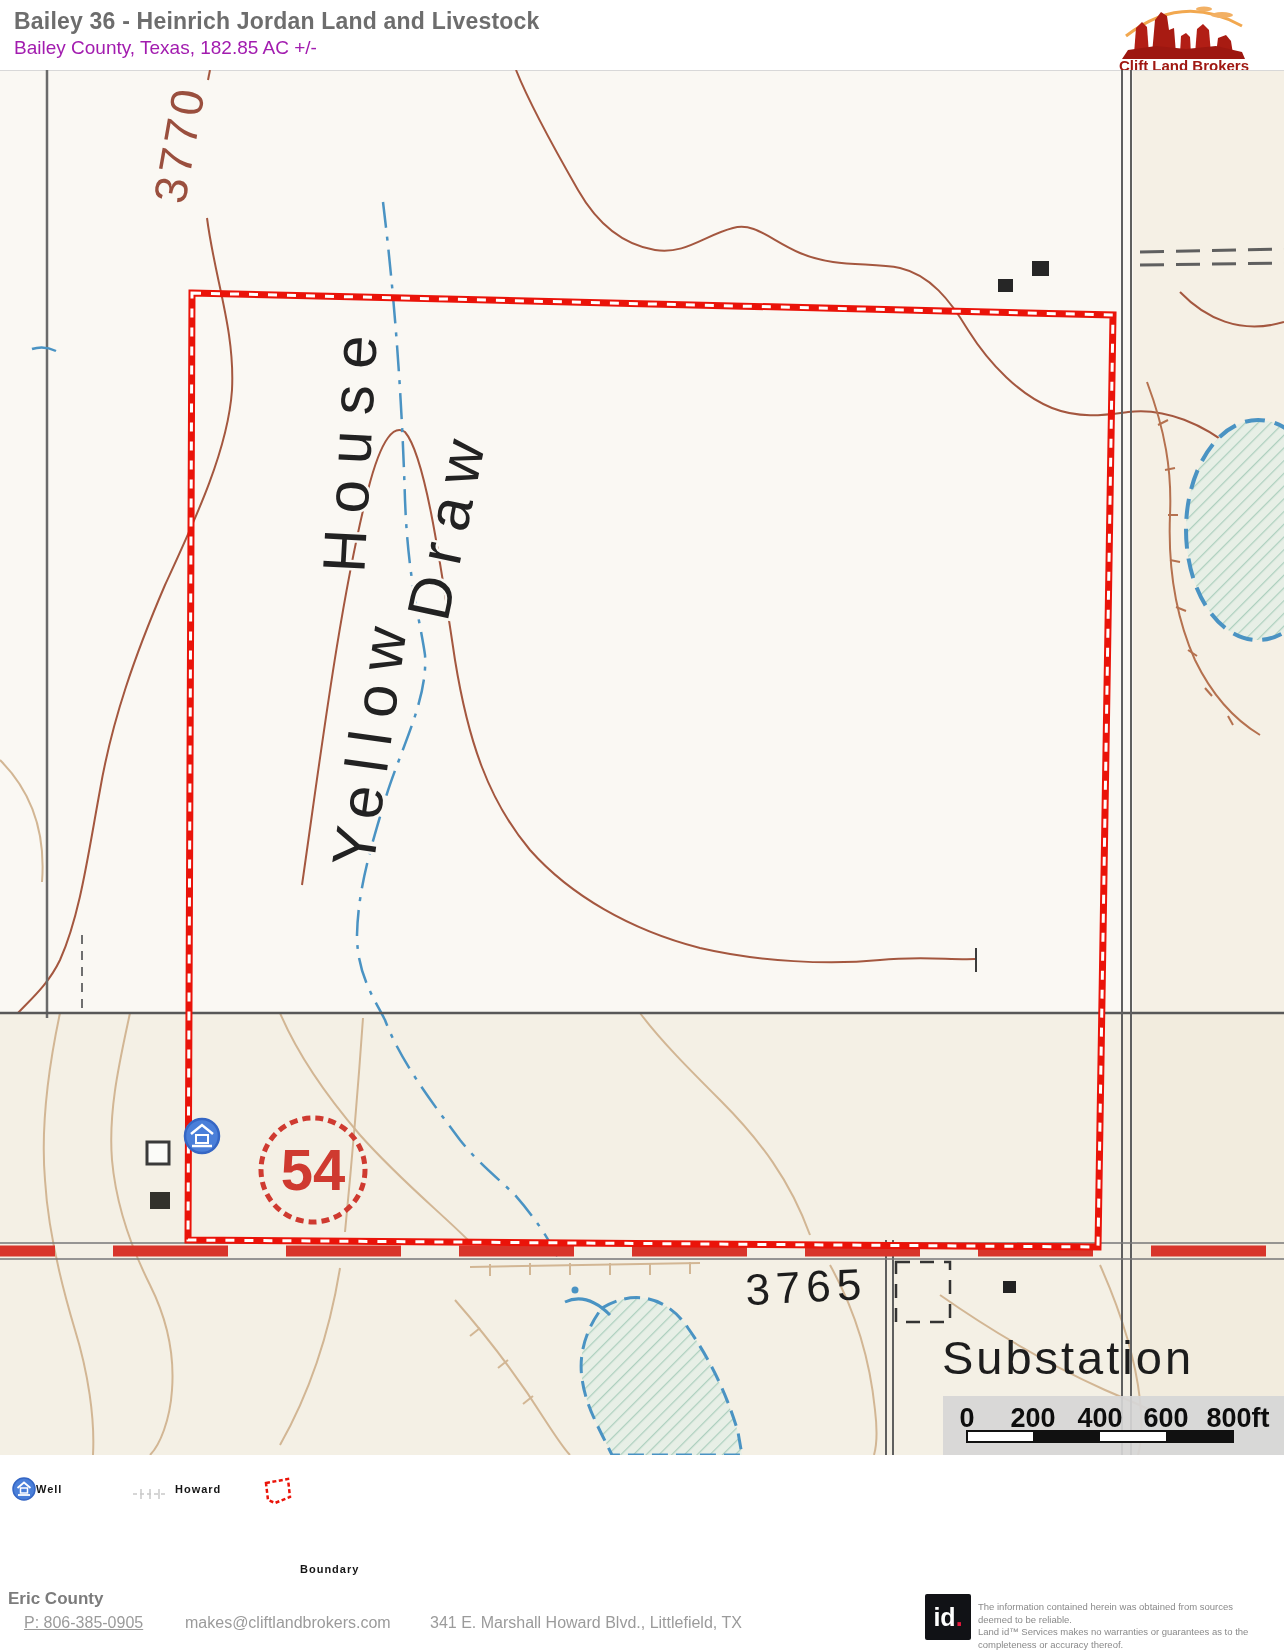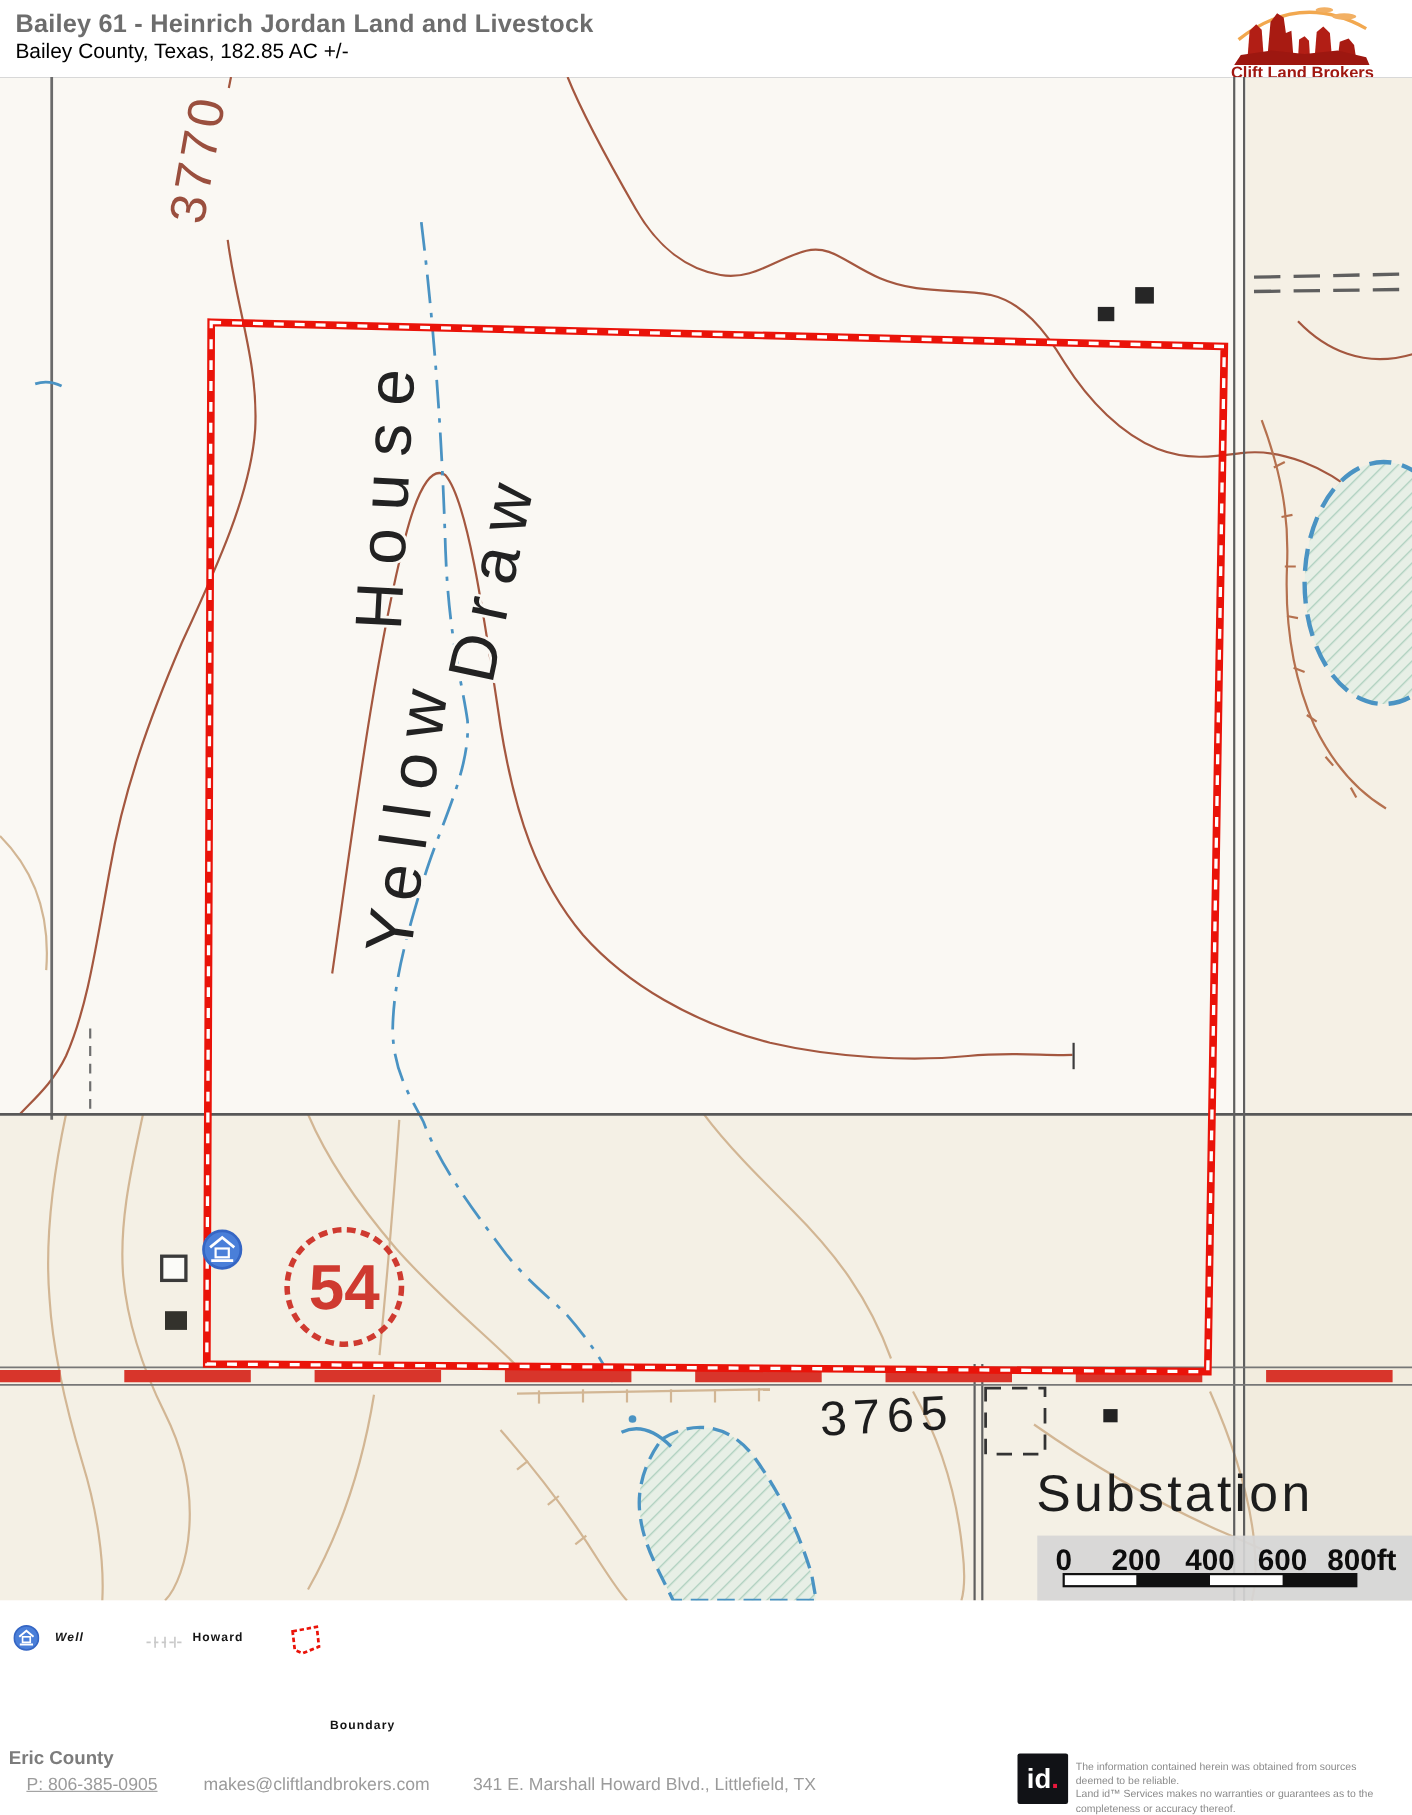--- a/index.html
+++ b/index.html
@@ -3,38 +3,38 @@
 <meta charset="utf-8">
 <style>
   html,body{margin:0;padding:0;}
   body{
     width:1284px;height:1650px;position:relative;background:#ffffff;
     font-family:"Liberation Sans", sans-serif;overflow:hidden;
   }
   .abs{position:absolute;}
   
   .page-title{left:14px;top:8px;font-size:23px;font-weight:bold;color:#6d6d6d;letter-spacing:.2px;}
-  .page-subtitle{left:14px;top:37px;font-size:19px;color:#000000;}
+  .page-subtitle{left:14px;top:37px;font-size:19px;color:#a21caf;}
   .brand{left:1118px;top:2px;width:132px;height:74px;}
   
   .map-wrap{left:0;top:70px;width:1284px;height:1385px;}
   
   .legend-label{font-size:11px;font-weight:600;color:#151515;letter-spacing:1px;}
   
   .agent-name{left:8px;top:1589px;font-size:17px;font-weight:bold;color:#7c7c7c;}
   .agent-contact{top:1614px;font-size:16px;color:#9b9b9b;}
   .id-logo{left:925px;top:1594px;width:46px;height:46px;background:#111216;border-radius:2px;
     display:flex;align-items:center;justify-content:center;font-size:25px;font-weight:bold;color:#ffffff;}
   .id-logo .dot{color:#e8173c;}
   .disclaimer{left:978px;top:1601px;width:302px;font-size:9.5px;line-height:12.5px;color:#8a8a8a;}
 </style>
 </head>
 <body>
 
-<div class="abs page-title">Bailey 61 - Heinrich Jordan Land and Livestock</div>
+<div class="abs page-title">Bailey 36 - Heinrich Jordan Land and Livestock</div>
 <div class="abs page-subtitle">Bailey County, Texas, 182.85 AC +/-</div>
 
 <div class="abs brand">
   <svg width="132" height="74" viewBox="0 0 132 74">
     <path d="M 8,34 Q 64,-10 124,24" stroke="#f2a84f" stroke-width="3" fill="none"></path>
     <ellipse cx="104" cy="13" rx="11" ry="3" fill="#f2b064"></ellipse>
     <ellipse cx="86" cy="7" rx="8" ry="2.5" fill="#f2b064"></ellipse>
     <g>
       <polygon points="16,52 18,26 24,20 29,25 31,52" fill="#b21e15"></polygon>
       <polygon points="34,52 37,18 43,10 49,14 51,28 56,26 58,52" fill="#a81b12"></polygon>
@@ -190,21 +190,21 @@
 </div>
 
 <div class="abs" style="left:12px;top:1477px;width:24px;height:24px;">
   <svg width="24" height="24" viewBox="0 0 24 24">
     <circle cx="12" cy="12" r="11" fill="#4a7fd9" stroke="#3566c4" stroke-width="1.5"></circle>
     <path d="M 5.5,11 L 12,5.5 L 18.5,11" stroke="#ffffff" stroke-width="1.8" fill="none"></path>
     <rect x="8.5" y="11" width="7" height="5" fill="none" stroke="#ffffff" stroke-width="1.5"></rect>
     <line x1="6" y1="18" x2="18" y2="18" stroke="#ffffff" stroke-width="1.8"></line>
   </svg>
 </div>
-<span class="abs legend-label" style="left:50px;top:1483px;font-style:italic;">Well</span>
+<span class="abs legend-label" style="left:36px;top:1483px;">Well</span>
 
 <div class="abs" style="left:133px;top:1486px;">
   <svg width="34" height="12" viewBox="0 0 34 12">
     <line x1="0" y1="6" x2="34" y2="6" stroke="#c9c9c9" stroke-width="1.5" stroke-dasharray="4 3"></line>
     <line x1="8" y1="1" x2="8" y2="11" stroke="#c9c9c9" stroke-width="1.5"></line>
     <line x1="17" y1="1" x2="17" y2="11" stroke="#c9c9c9" stroke-width="1.5"></line>
     <line x1="26" y1="1" x2="26" y2="11" stroke="#c9c9c9" stroke-width="1.5"></line>
   </svg>
 </div>
 <span class="abs legend-label" style="left:175px;top:1483px;">Howard</span>

